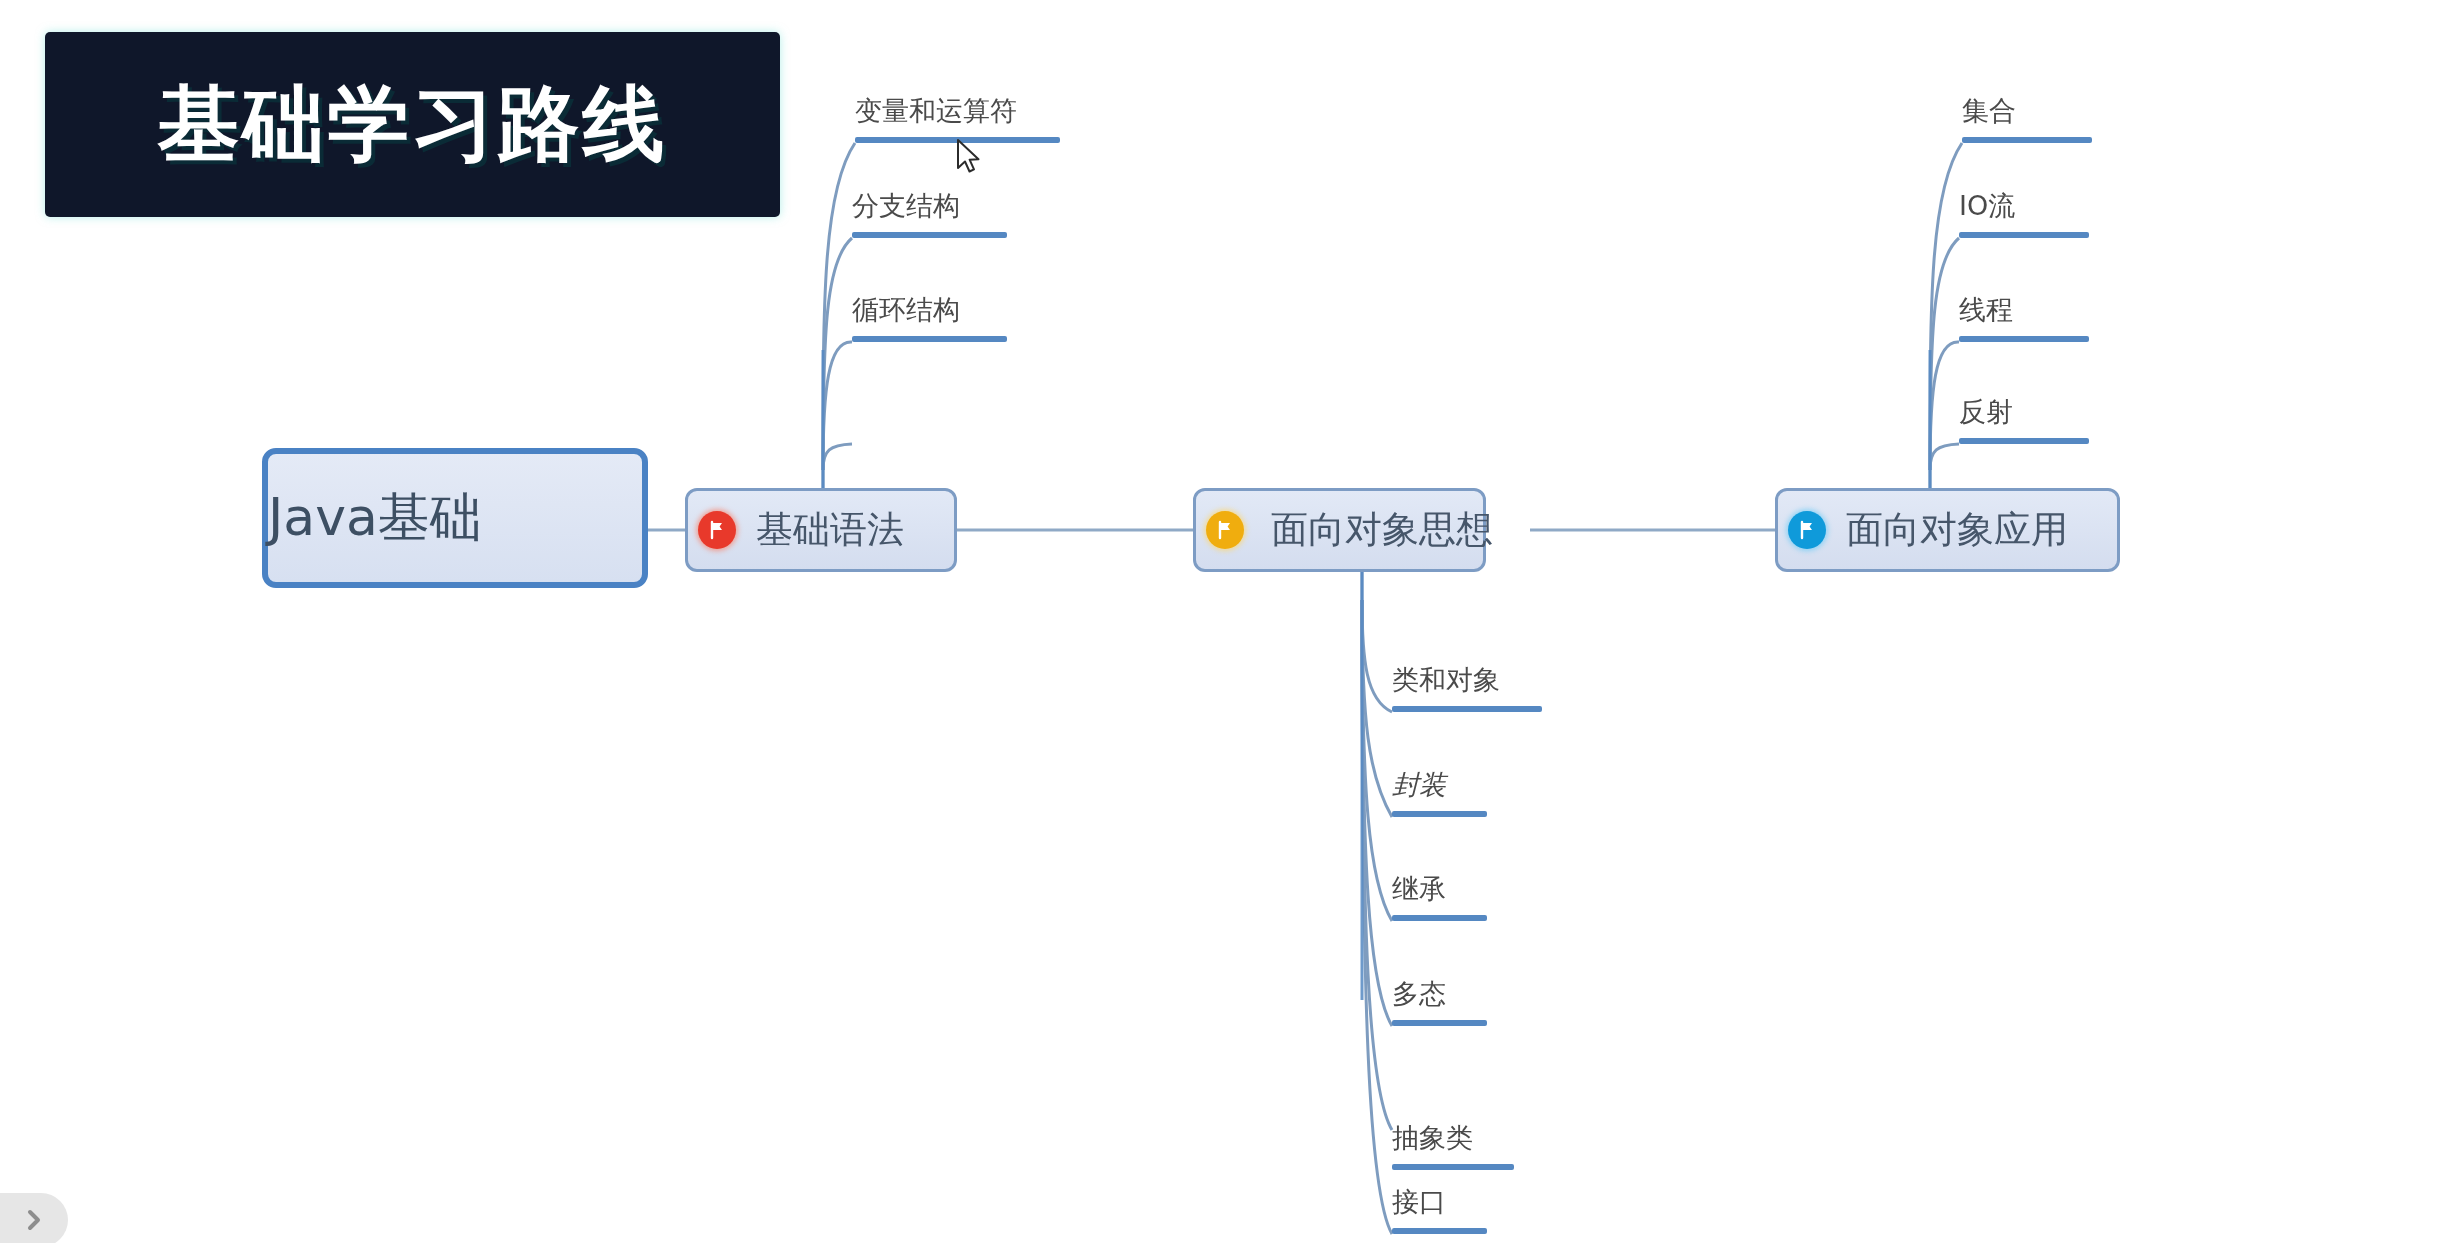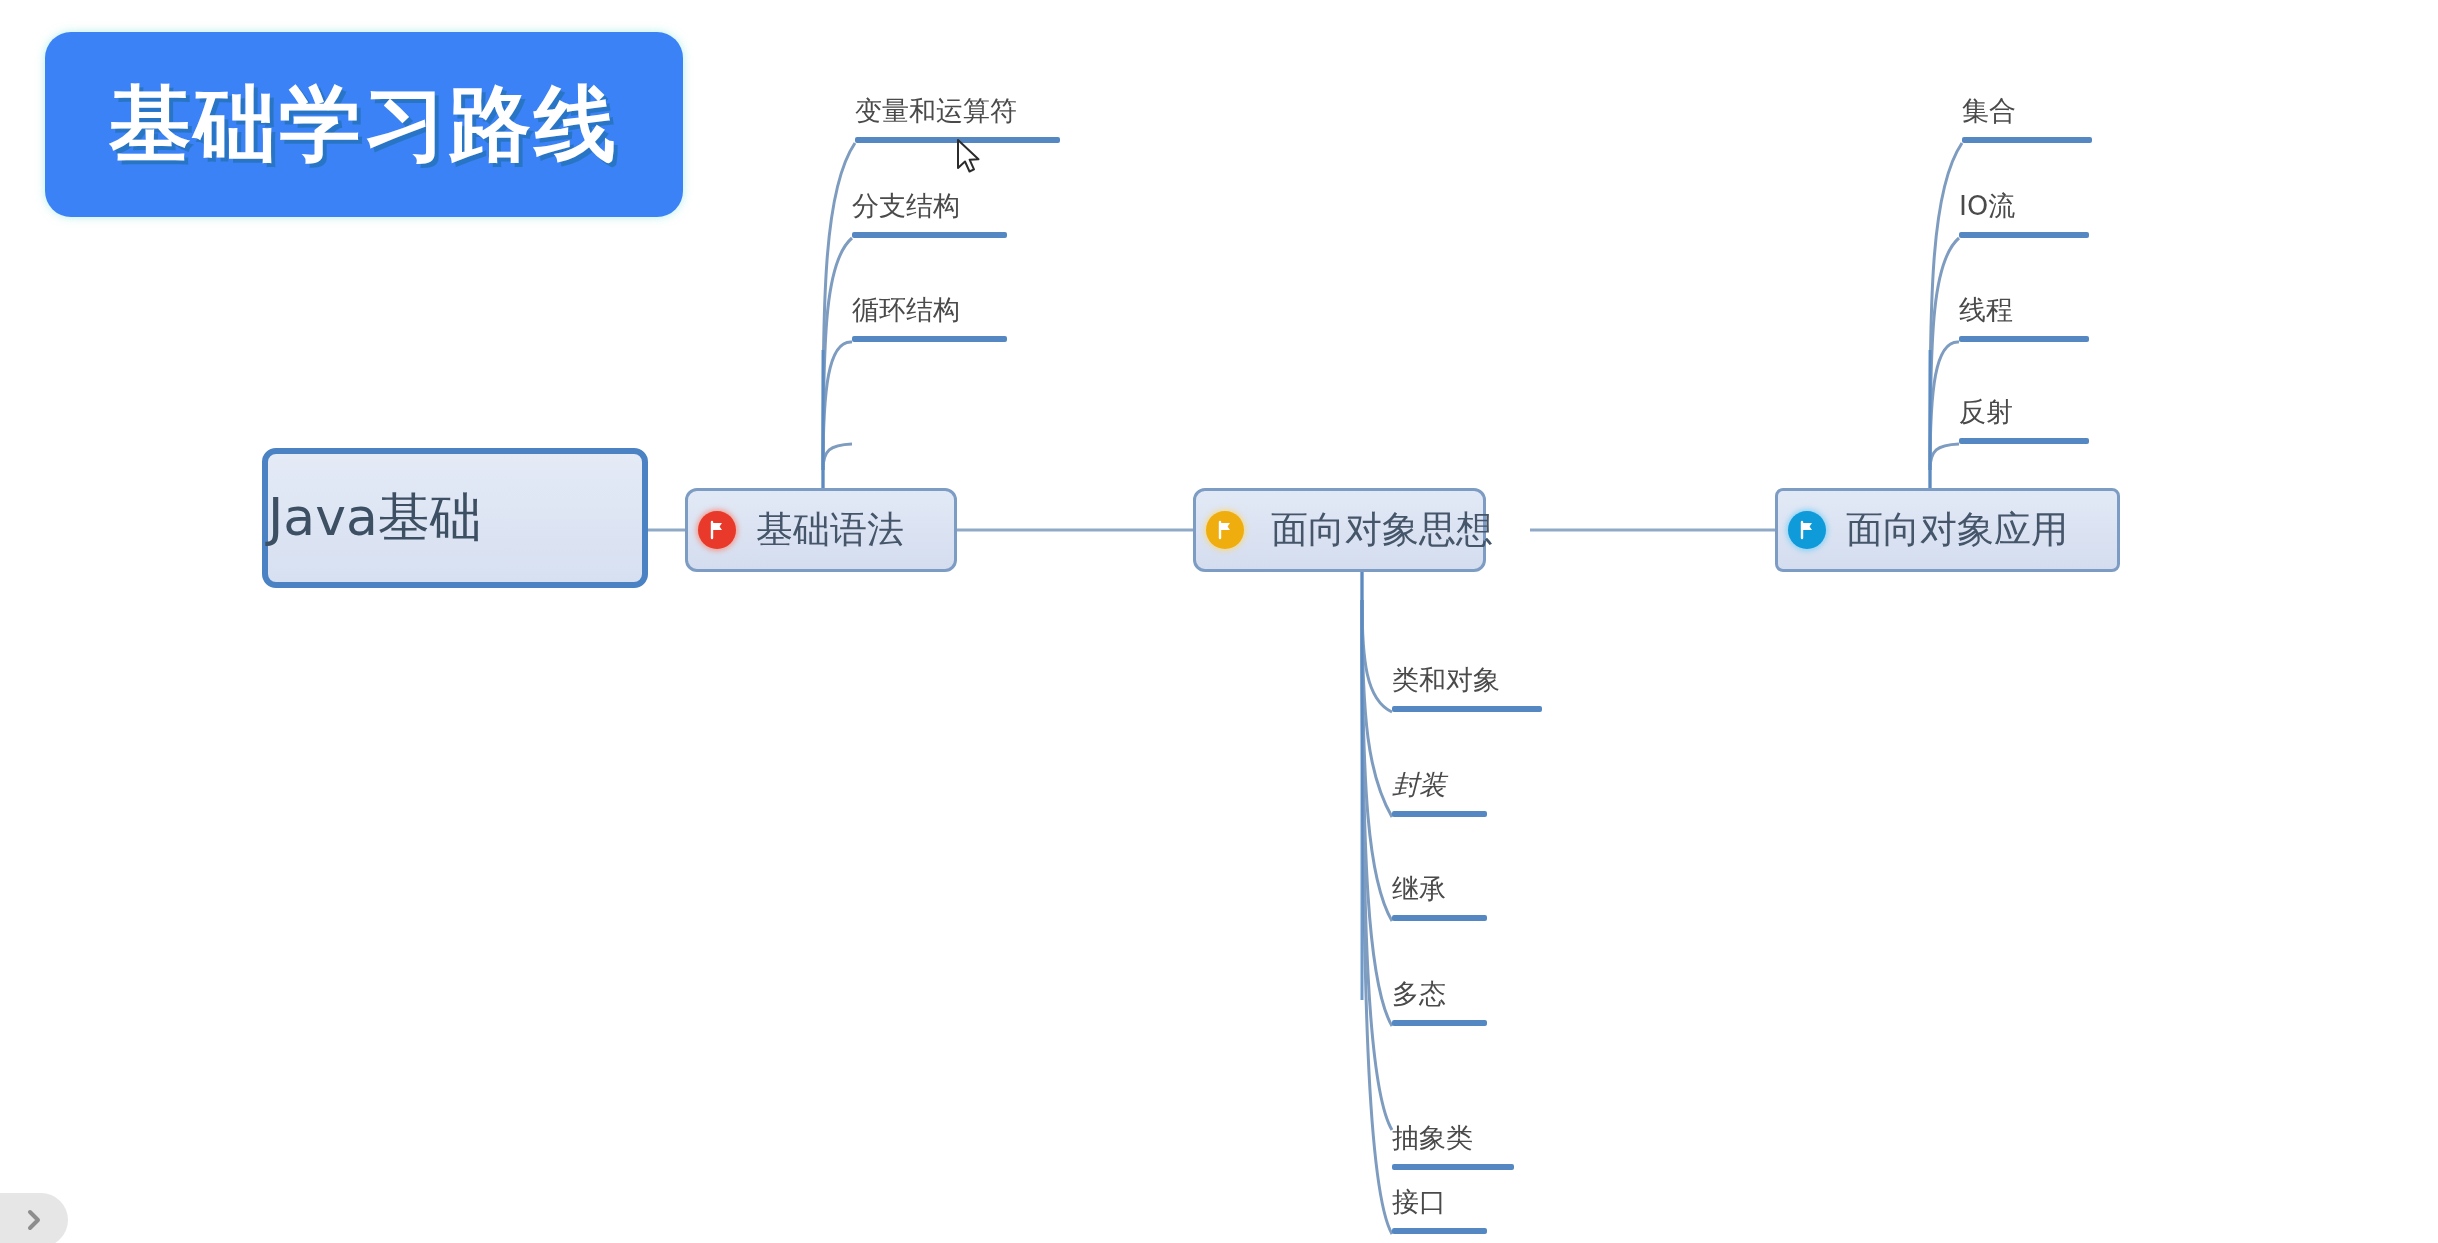--- a/index.html
+++ b/index.html
@@ -8,22 +8,22 @@
     font-family:"Liberation Sans","DejaVu Sans",sans-serif;
     background:#ffffff;
   }
   #canvas{position:absolute;inset:0;width:2438px;height:1243px;}
 
   
   #wires{position:absolute;left:0;top:0;width:2438px;height:1243px;pointer-events:none;}
 
   
   .banner{
-    position:absolute;left:45px;top:32px;width:638px;height:185px;
-    background:#3b82f6;border-radius:26px;
+    position:absolute;left:45px;top:32px;width:735px;height:185px;
+    background:#0f172a;border-radius:5px;
     display:flex;align-items:center;justify-content:center;
     box-shadow:0 0 10px rgba(120,225,215,.55);
   }
   .banner-text{
     color:#ffffff;font-size:82px;font-weight:bold;letter-spacing:3px;
     text-shadow:4px 4px 0 rgba(0,90,82,.30);
     font-family:"DejaVu Sans","Liberation Sans",sans-serif;
     white-space:nowrap;
   }
 
@@ -56,21 +56,21 @@
     width:38px;height:38px;border-radius:50%;
     display:flex;align-items:center;justify-content:center;flex:0 0 auto;
   }
   .flag-icon svg{width:20px;height:20px;display:block;}
   .flag-red{background:#e8392b;box-shadow:0 0 5px 2px rgba(245,140,120,.75);}
   .flag-yellow{background:#f0ad0e;box-shadow:0 0 5px 2px rgba(250,215,120,.75);}
   .flag-blue{background:#0f9ada;box-shadow:0 0 5px 2px rgba(120,205,245,.75);}
 
   #node-basic{left:685px;top:488px;width:272px;}
   #node-oop{left:1193px;top:488px;width:293px;gap:27px;}
-  #node-oopapp{left:1775px;top:488px;width:345px;border-radius:8px;}
+  #node-oopapp{left:1775px;top:488px;width:345px;}
 
   
   .leaf{position:absolute;}
   .leaf-label{
     position:absolute;left:0;bottom:14px;white-space:nowrap;
     font-size:27px;color:#4a4a4a;
     font-family:"DejaVu Sans","Liberation Sans",sans-serif;
     margin-top:25px;
   }
   .leaf-bar{

